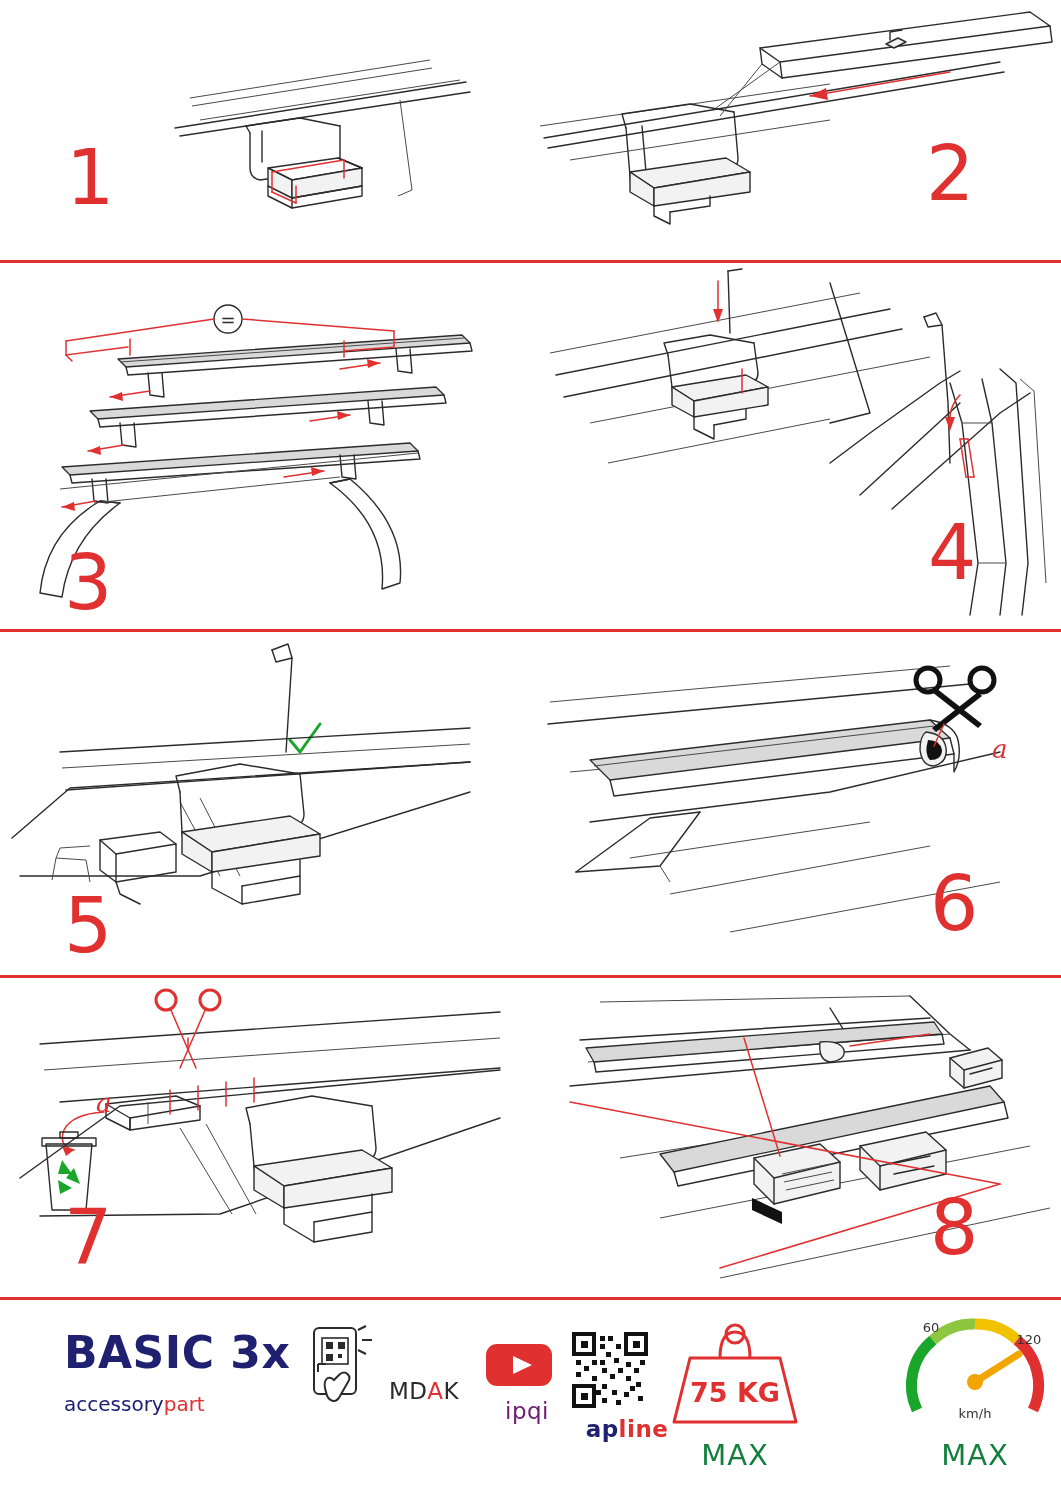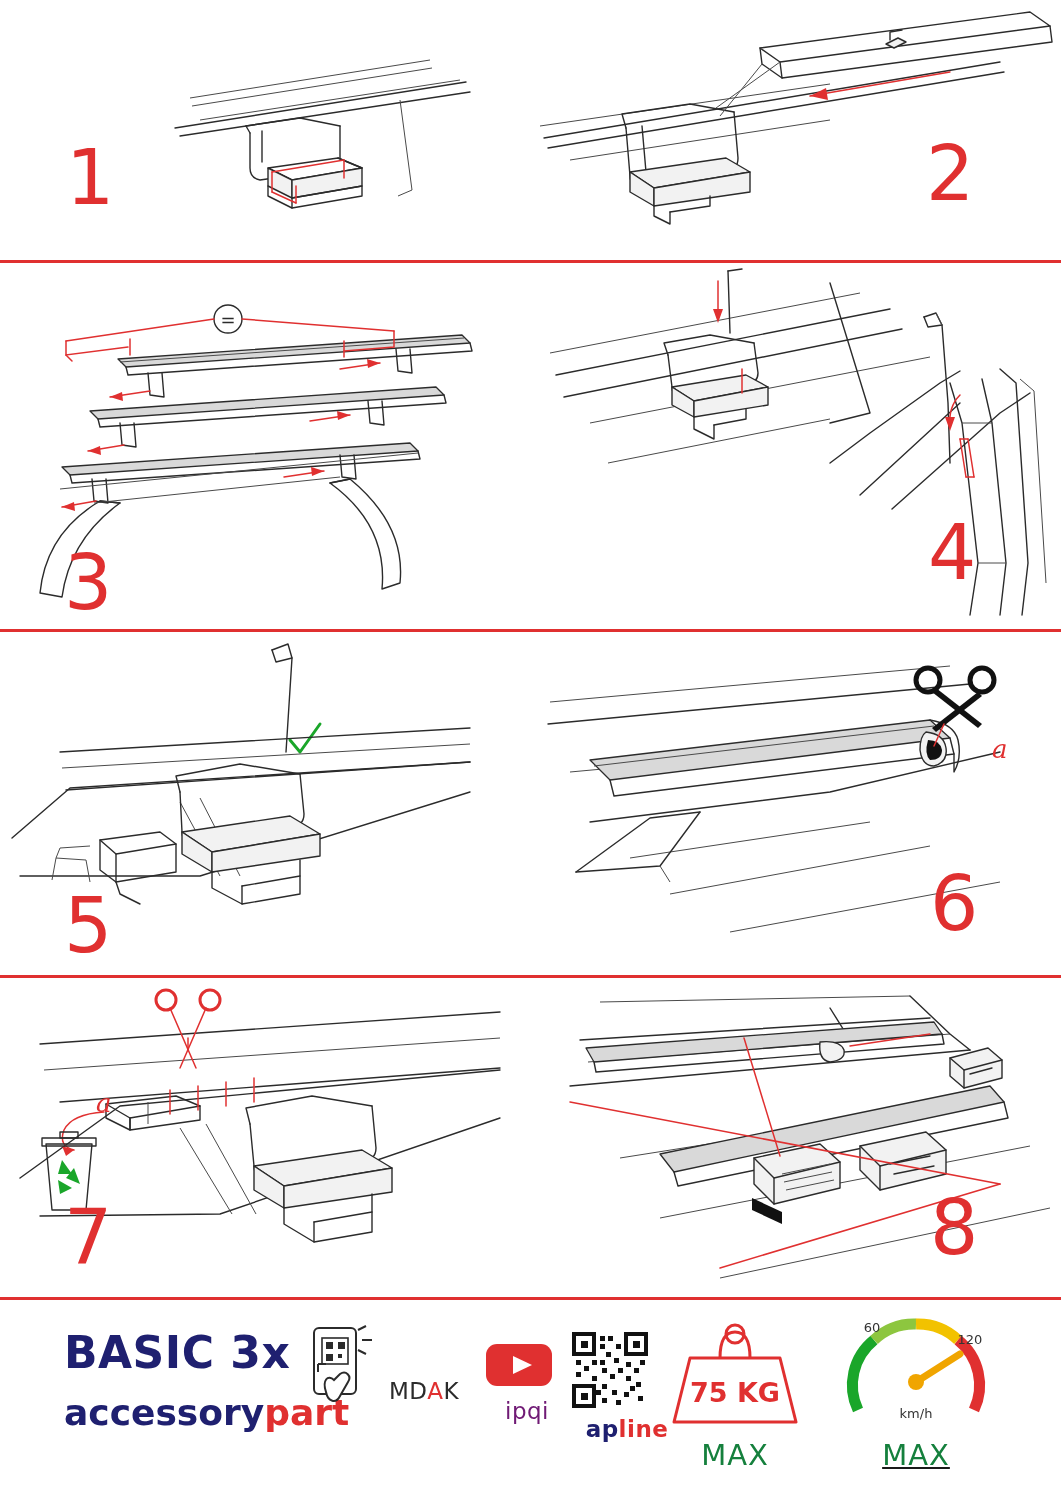--- a/index.html
+++ b/index.html
@@ -78,22 +78,22 @@
     font-weight: 700;
     letter-spacing: 0.5px;
     color: #1f2070;
     line-height: 50px;
     white-space: nowrap;
   }
   .brand-title .x { color: #1f2070; }
   .brand-sub {
     margin-top: 14px;
     font-family: "DejaVu Sans", sans-serif;
-    font-size: 36px;
-    font-weight: 700;
+    font-size: 20px;
+    font-weight: 400;
     color: #1f2070;
     white-space: nowrap;
   }
   .brand-sub .part { color: #e03030; }
 
   .logo-row {
     position: absolute;
     left: 300px;
     top: 24px;
     width: 330px;
@@ -574,21 +574,21 @@
     <div class="max-block" style="left:660px;top:14px;width:150px;">
       <svg width="150" height="118" viewBox="0 0 150 118">
         <path d="M30 44 L120 44 L136 108 L14 108 Z" fill="none" stroke="#e03030" stroke-width="3" stroke-linejoin="round"></path>
         <path d="M60 44 Q60 18 75 18 Q90 18 90 44" fill="none" stroke="#e03030" stroke-width="3"></path>
         <circle cx="75" cy="20" r="9" fill="none" stroke="#e03030" stroke-width="3"></circle>
         <text class="weight-text" x="75" y="88" text-anchor="middle">75 KG</text>
       </svg>
       <div class="max-label">MAX</div>
     </div>
 
-    <div class="max-block" style="left:836px;top:6px;width:160px;text-decoration:underline;">
+    <div class="max-block" style="left:895px;top:6px;width:160px;">
       <svg width="160" height="126" viewBox="0 0 160 126">
         <path d="M22 104 A58 58 0 0 1 38 34" fill="none" stroke="#1aa62a" stroke-width="11" stroke-linecap="butt"></path>
         <path d="M38 34 A58 58 0 0 1 80 18" fill="none" stroke="#8dc63f" stroke-width="11"></path>
         <path d="M80 18 A58 58 0 0 1 122 34" fill="none" stroke="#f2c200" stroke-width="11"></path>
         <path d="M122 34 A58 58 0 0 1 138 104" fill="none" stroke="#e03030" stroke-width="11"></path>
         <circle cx="80" cy="76" r="8" fill="#f0a500"></circle>
         <path d="M80 76 L124 48" stroke="#f0a500" stroke-width="7" stroke-linecap="round" fill="none"></path>
         <text class="tiny" x="36" y="26" text-anchor="middle">60</text>
         <text class="tiny" x="134" y="38" text-anchor="middle">120</text>
         <text class="tiny" x="80" y="112" text-anchor="middle">km/h</text>

